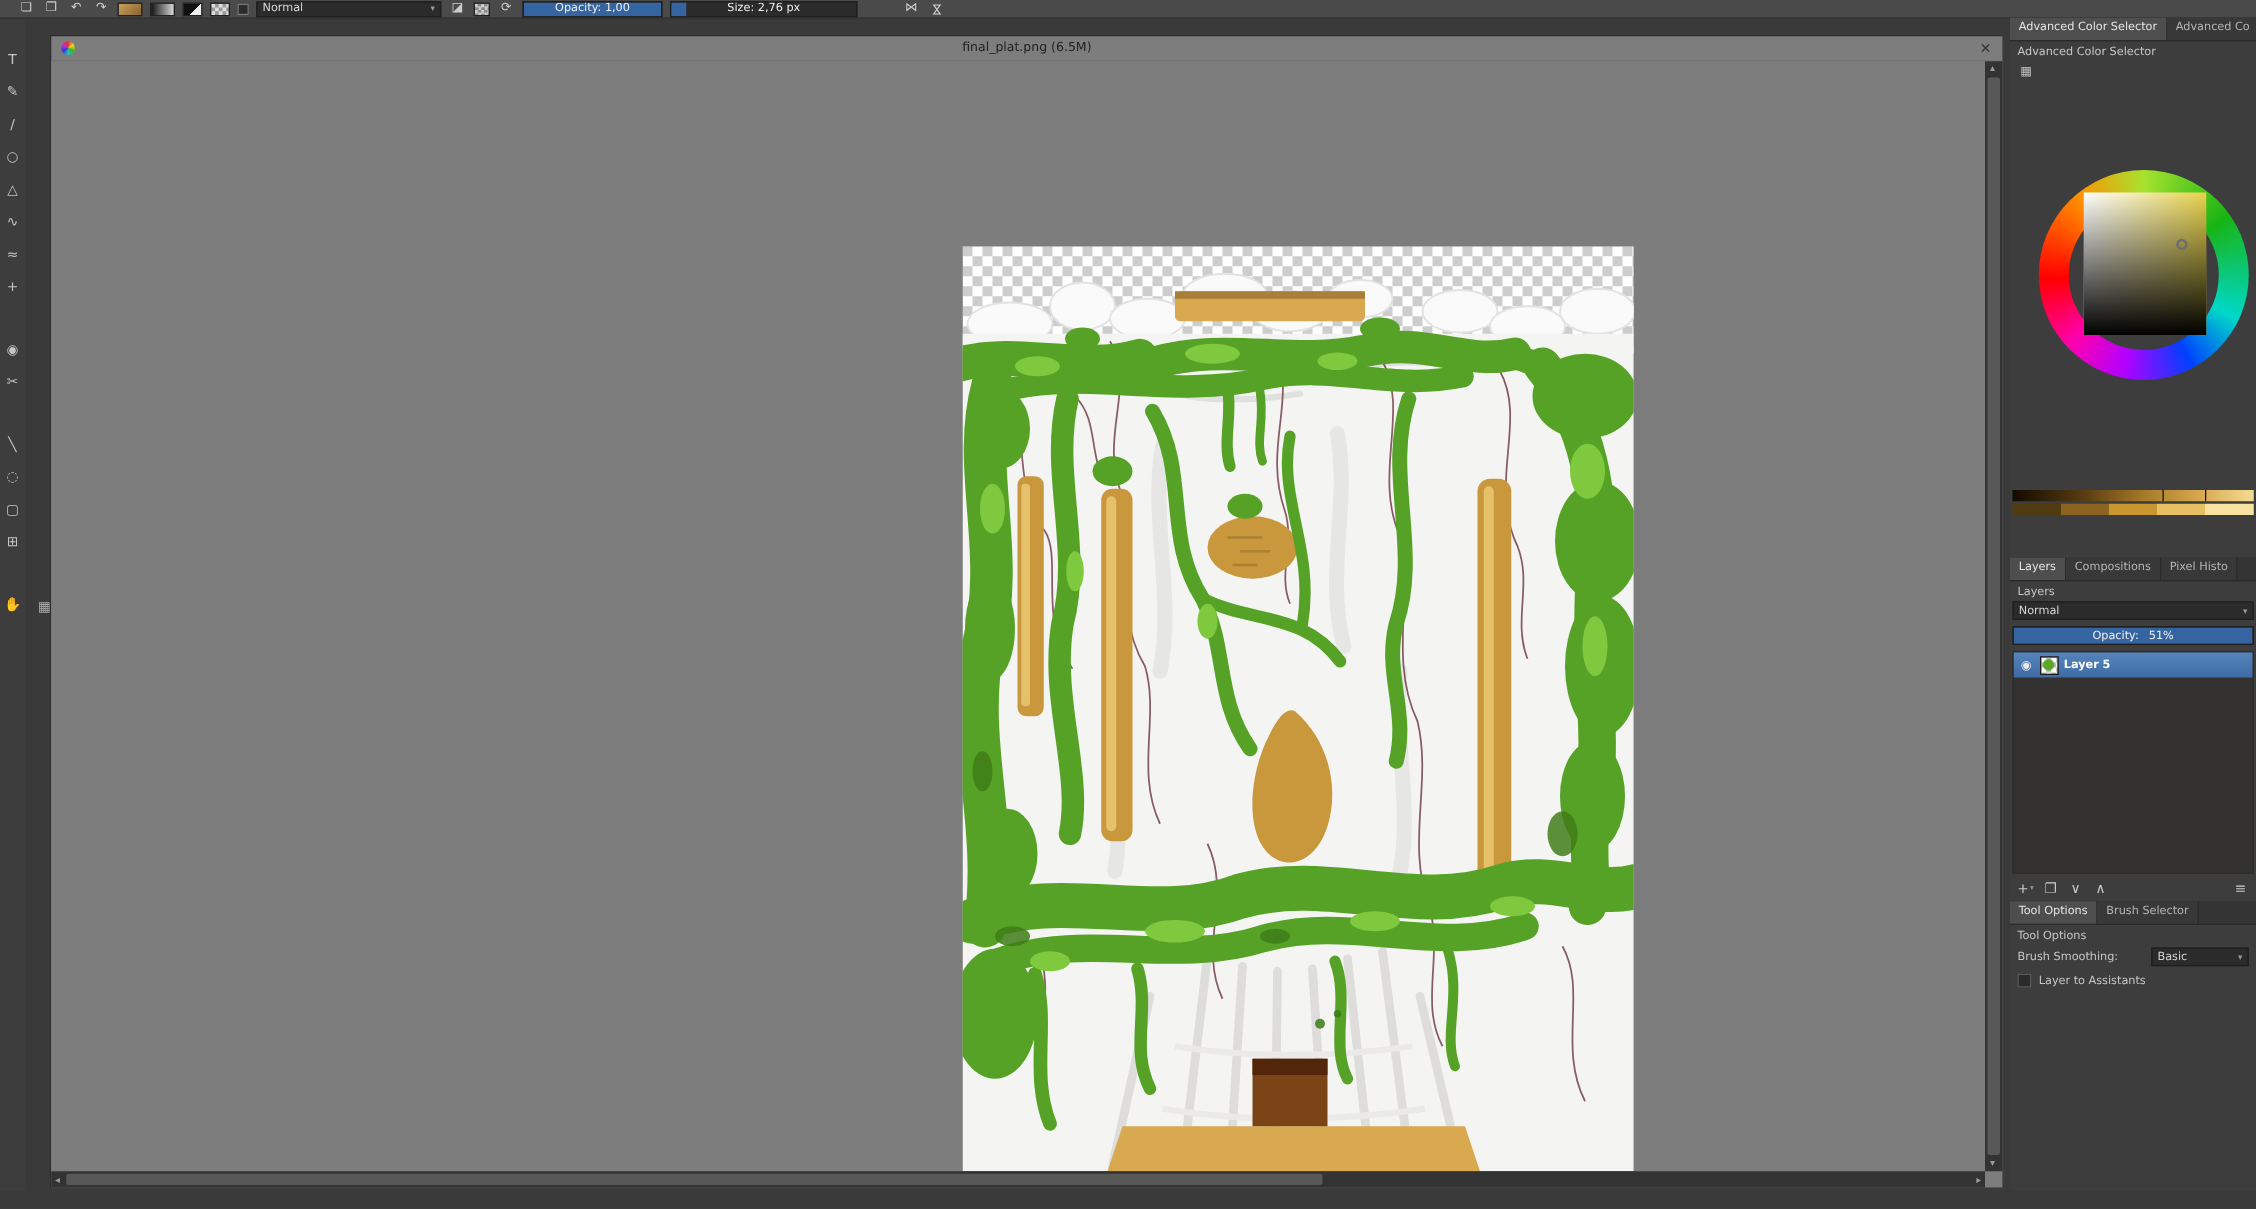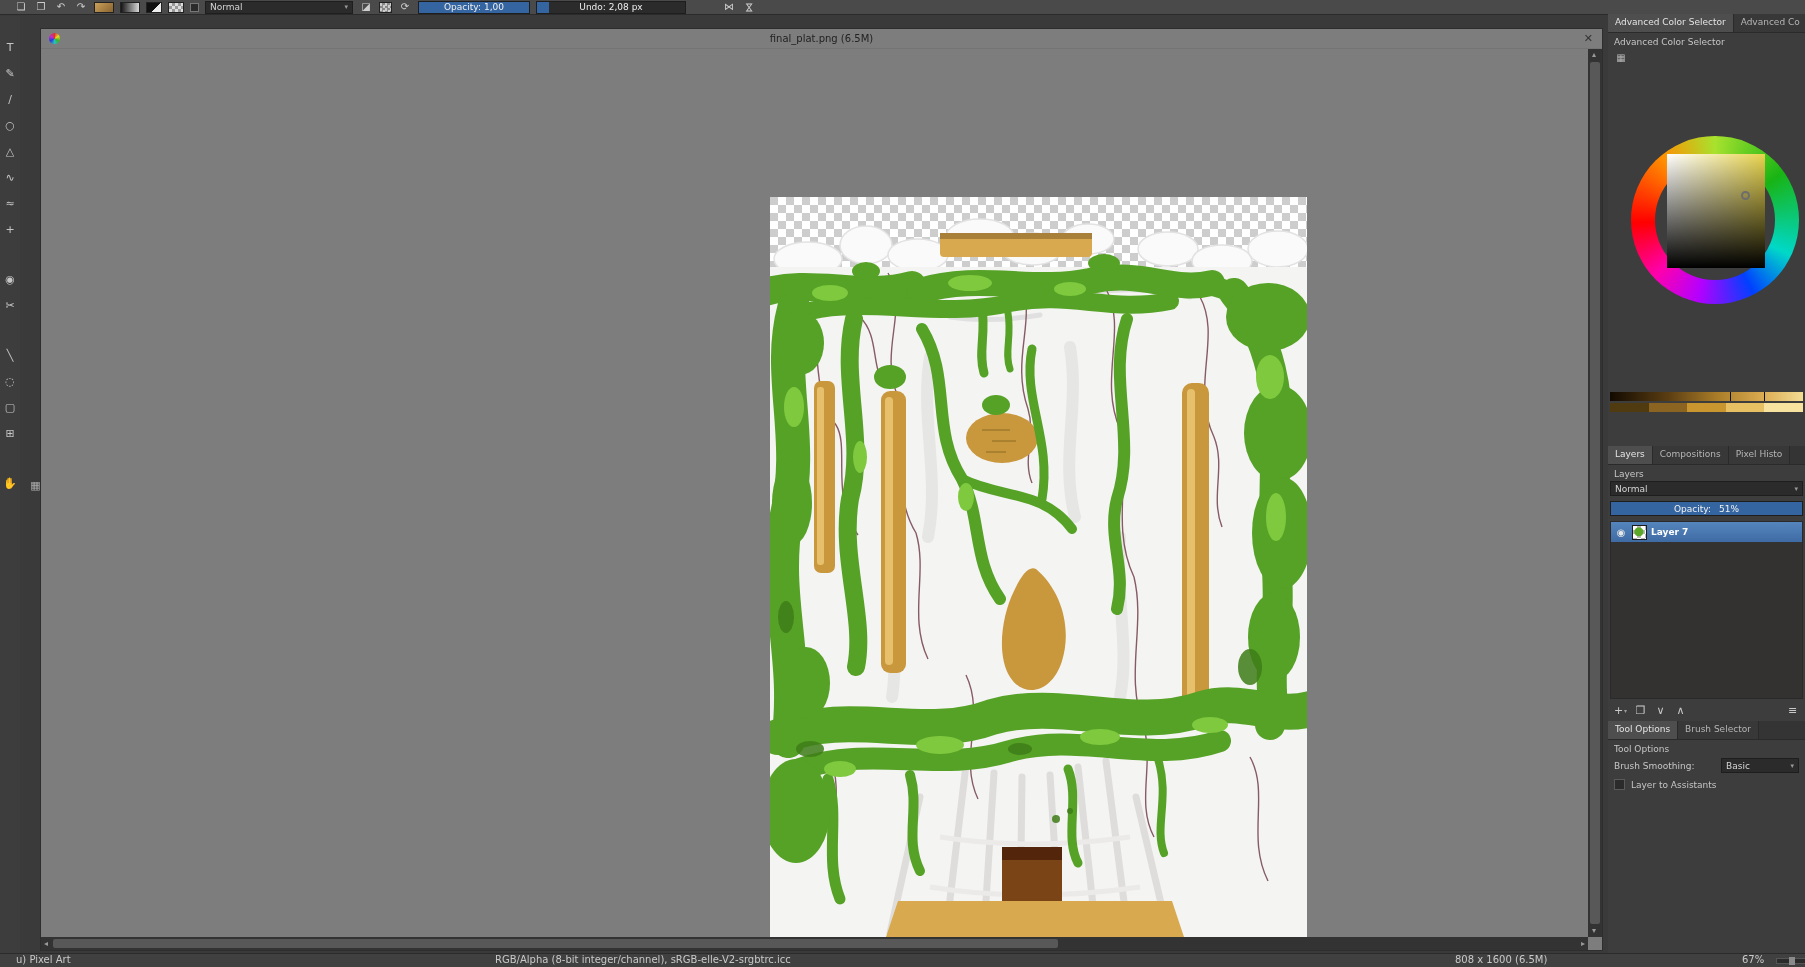--- a/index.html
+++ b/index.html
@@ -137,22 +137,22 @@
     <div class="tb-btn">◪</div>
     <div class="tb-swatch" style="width:13px;background:conic-gradient(#888 25%,#ccc 0 50%,#888 0 75%,#ccc 0) 0 0/5px 5px;"></div>
     <div class="tb-btn">⟳</div>
     <div class="tb-slider" style="width:112px;">
       <div class="fill" style="width:100%;"></div>
       <span>Opacity:</span>&nbsp;
       <span>1,00</span>
     </div>
     <div class="tb-slider" style="width:150px;">
       <div class="fill" style="width:12px;"></div>
-      <span>Undo:</span>&nbsp;
-      <span>2,08 px</span>
+      <span>Size:</span>&nbsp;
+      <span>2,76 px</span>
     </div>
     <div style="width:24px;"></div>
     <div class="tb-btn">⋈</div>
     <div class="tb-btn rot90">⋈</div>
   </div>
 
   <div id="toolbox">
     <div class="tool">T</div>
     <div class="tool">✎</div>
     <div class="tool">∕</div>
@@ -384,21 +384,21 @@
     <div id="opacity-slider">
       <div class="fill"></div>
       <span>Opacity:</span>
       <span>51%</span>
     </div>
 
     <div id="layer-list">
       <div id="layer-row">
         <span id="layer-eye">◉</span>
         <div id="layer-thumb"></div>
-        <span id="layer-name">Layer 7</span>
+        <span id="layer-name">Layer 5</span>
       </div>
     </div>
 
     <div id="layer-buttons">
       <div class="layer-btn">
         <span>+</span>
         <span class="small-caret">▾</span>
       </div>
       <div class="layer-btn">❐</div>
       <div class="layer-btn">∨</div>
@@ -421,23 +421,14 @@
     </div>
 
     <div class="opt-row">
       <div class="checkbox"></div>
       <span>Layer to Assistants</span>
     </div>
 
     <div class="filler"></div>
   </div>
 
-  <div id="statusbar">
-    <span id="sb-tool">u) Pixel Art</span>
-    <span id="sb-profile">RGB/Alpha (8-bit integer/channel), sRGB-elle-V2-srgbtrc.icc</span>
-    <span id="sb-size">808 x 1600 (6.5M)</span>
-    <span id="sb-zoom">67%</span>
-    <div id="sb-slider">
-      <div class="knob"></div>
-    </div>
-  </div>
 
 </div>
 
 </body></html>

